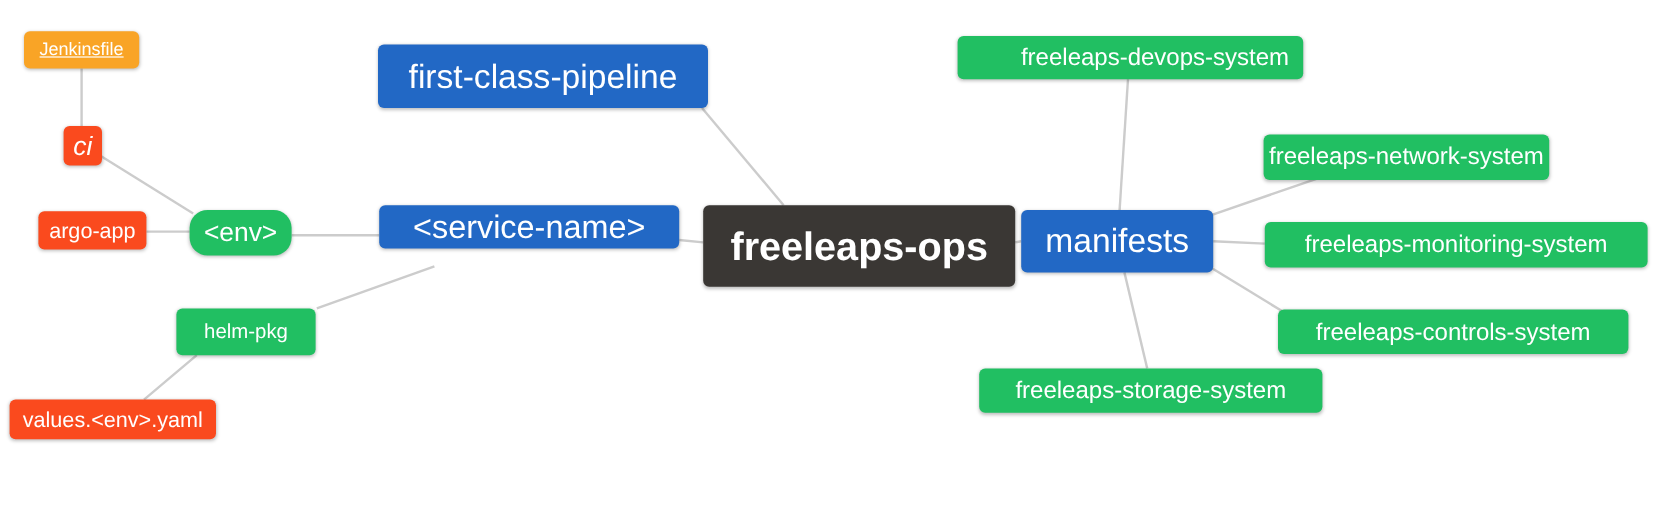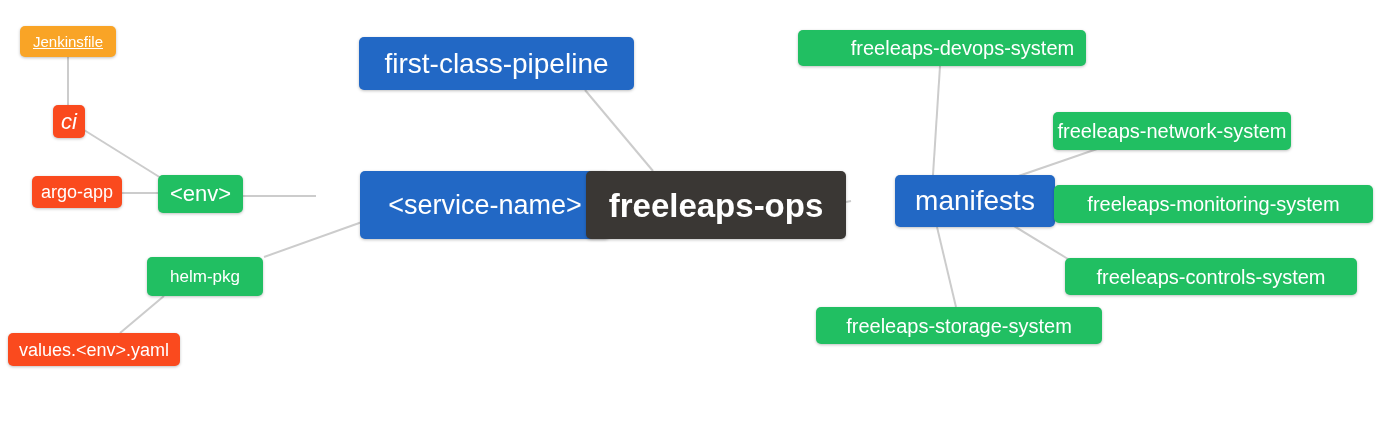--- a/index.html
+++ b/index.html
@@ -27,21 +27,21 @@
     display: flex;
     align-items: center;
     justify-content: center;
     color: var(--text, #ffffff);
     border-radius: 5px;
     white-space: nowrap;
     box-shadow: 0 1px 3px rgba(0,0,0,0.25);
     cursor: default;
     line-height: 1;
   }
-  .blue   { background: var(--blue,   #2268c5); margin-left: 44px; }
+  .blue   { background: var(--blue,   #2268c5); }
   .green  { background: var(--green,  #21bf62); }
   .red    { background: var(--red,    #fa4a1e); }
   .orange { background: var(--orange, #f9a426); text-decoration: underline; }
   .dark   { background: var(--dark,   #3a3734); }
 </style>
 </head>
 <body>
 
 <div id="canvas">
 
@@ -61,25 +61,25 @@
     <line x1="1009" y1="223" x2="1068" y2="259"></line>
     <line x1="937" y1="227" x2="956" y2="307"></line>
   </svg>
 
   <div class="node orange" style="left:20px;  top:26px;  width:96px;  height:31px; font-size:15px;">Jenkinsfile</div>
 
   <div class="node red" style="left:53px;  top:105px; width:32px;  height:33px; font-size:22px;font-style:italic;">ci</div>
 
   <div class="node red" style="left:32px;  top:176px; width:90px;  height:32px; font-size:18px;">argo-app</div>
 
-  <div class="node green" style="left:158px; top:175px; width:85px;  height:38px; font-size:22px;">&lt;env&gt;</div>
+  <div class="node green" style="left:158px; top:175px; width:85px;  height:38px; font-size:22px;border-radius:15px;">&lt;env&gt;</div>
 
   <div class="node blue" style="left:315px; top:37px;  width:275px; height:53px; font-size:28px;">first-class-pipeline</div>
 
-  <div class="node blue" style="left:316px; top:171px; width:250px; height:68px; font-size:27px;">&lt;service-name&gt;</div>
+  <div class="node blue" style="left:316px; top:171px; width:250px; height:36px; font-size:27px;">&lt;service-name&gt;</div>
 
   <div class="node dark" style="left:586px; top:171px; width:260px; height:68px; font-size:33px;font-weight:bold;">freeleaps-ops</div>
 
   <div class="node blue" style="left:851px; top:175px; width:160px; height:52px; font-size:28px;">manifests</div>
 
   <div class="node green" style="left:147px; top:257px; width:116px; height:39px; font-size:17px;">helm-pkg</div>
 
   <div class="node red" style="left:8px;   top:333px; width:172px; height:33px; font-size:18px;">values.&lt;env&gt;.yaml</div>
 
   <div class="node green" style="left:798px; top:30px;  width:288px; height:36px; font-size:20px;padding-left:41px;">freeleaps-devops-system</div>

